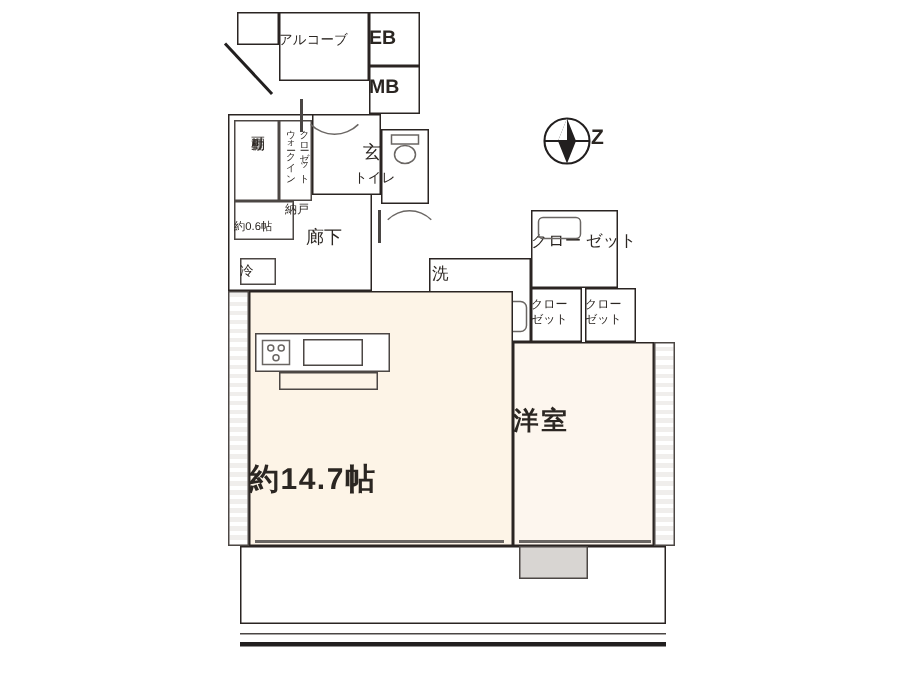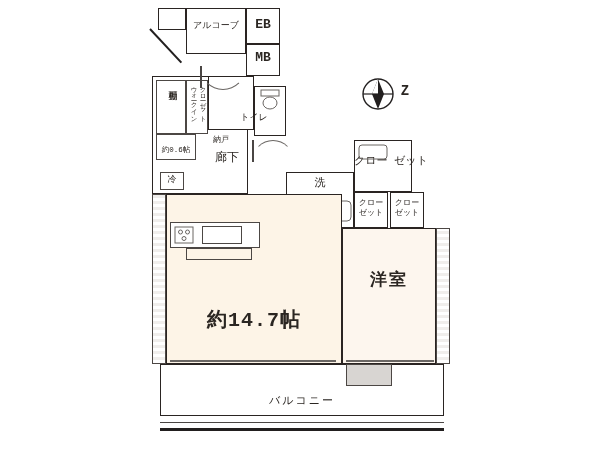--- a/index.html
+++ b/index.html
@@ -6,22 +6,22 @@
   body{width:600px;height:450px;overflow:hidden;font-family:"DejaVu Sans",sans-serif;}
   #stage{position:relative;width:600px;height:450px;background:#ffffff;}
 
   .abs{position:absolute;box-sizing:border-box;}
 
   
   .room{position:absolute;box-sizing:border-box;}
   .wall{position:absolute;background:#221f1f;}
   .thinwall{position:absolute;background:#4a4644;}
 
-  .lbl{position:absolute;color:#2b2622;text-align:center;line-height:1.05;
-       font-family:Liberation Mono, monospace;white-space:nowrap;}
+  .lbl{position:absolute;color:#2b2622;line-height:1.05;
+       font-family:Liberation Sans, sans-serif;white-space:nowrap;}
 
   .vert{writing-mode:vertical-rl;text-orientation:upright;}
 
   
   .fl-white{background:#ffffff;}
   .fl-cream{background:#fdf6ee;}
   .fl-ldk{background:#fdf4e7;}
   .fl-wash{background:#ffffff;}
   .fl-balcony{background:#ffffff;}
   .fl-grey{background:#d8d5d2;}
@@ -145,21 +145,20 @@
       <circle cx="13.5" cy="6" r="2" fill="none" stroke="#6a6663" stroke-width="1"></circle>
       <circle cx="10" cy="12.5" r="2" fill="none" stroke="#6a6663" stroke-width="1"></circle>
     </svg>
   </div>
   <div class="room bord-thin fl-white" style="left:202px;top:226px;width:40px;height:18px;"></div>
 
   <div class="room bord fl-cream" style="left:342px;top:228px;width:94px;height:136px;"></div>
   <div class="lbl" style="left:342px;top:272px;width:94px;font-size:17px;font-weight:bold;letter-spacing:2px;">洋室</div>
 
   <div class="room bord fl-balcony" style="left:160px;top:364px;width:284px;height:52px;"></div>
-  <div class="lbl" style="left:160px;top:396px;width:284px;font-size:11px;letter-spacing:2px;">バルコニー</div>
 
   <div class="room bord-thin fl-grey" style="left:346px;top:364px;width:46px;height:22px;"></div>
 
   <div class="wall" style="left:160px;top:428px;width:284px;height:3px;"></div>
   <div class="thinwall" style="left:160px;top:422px;width:284px;height:1px;"></div>
 
   <div class="abs stripe bord-thin" style="left:152px;top:194px;width:14px;height:170px;"></div>
   <div class="abs stripe bord-thin" style="left:436px;top:228px;width:14px;height:136px;"></div>
 
   <div class="thinwall" style="left:170px;top:360px;width:166px;height:2px;background:#6a6663;"></div>

